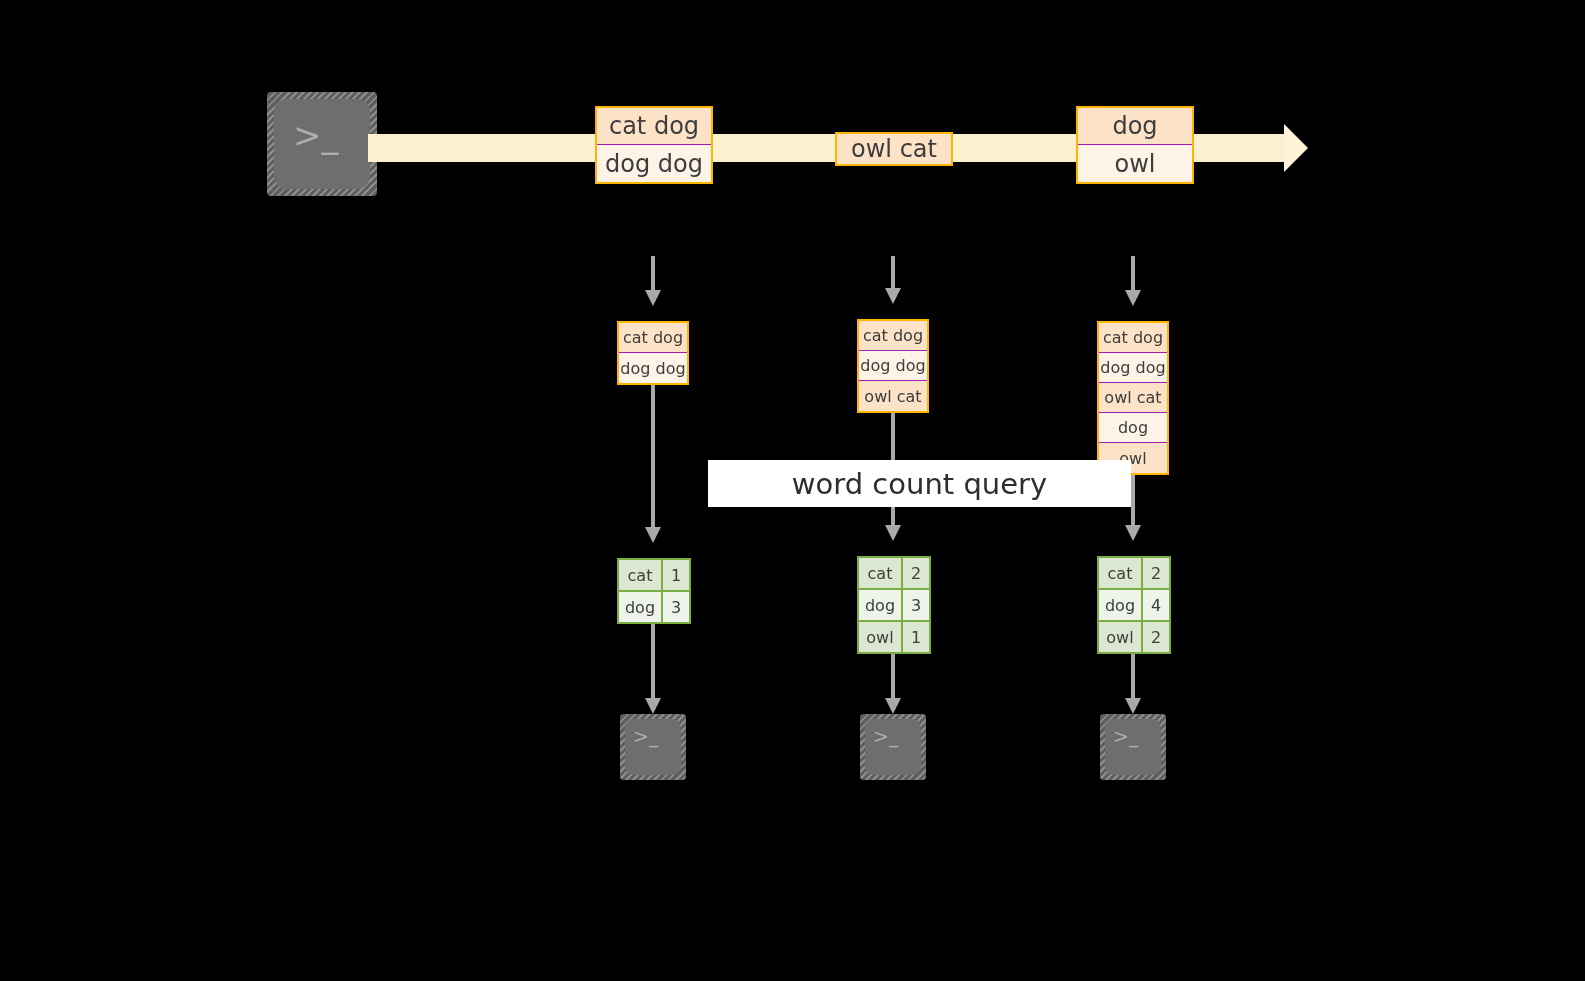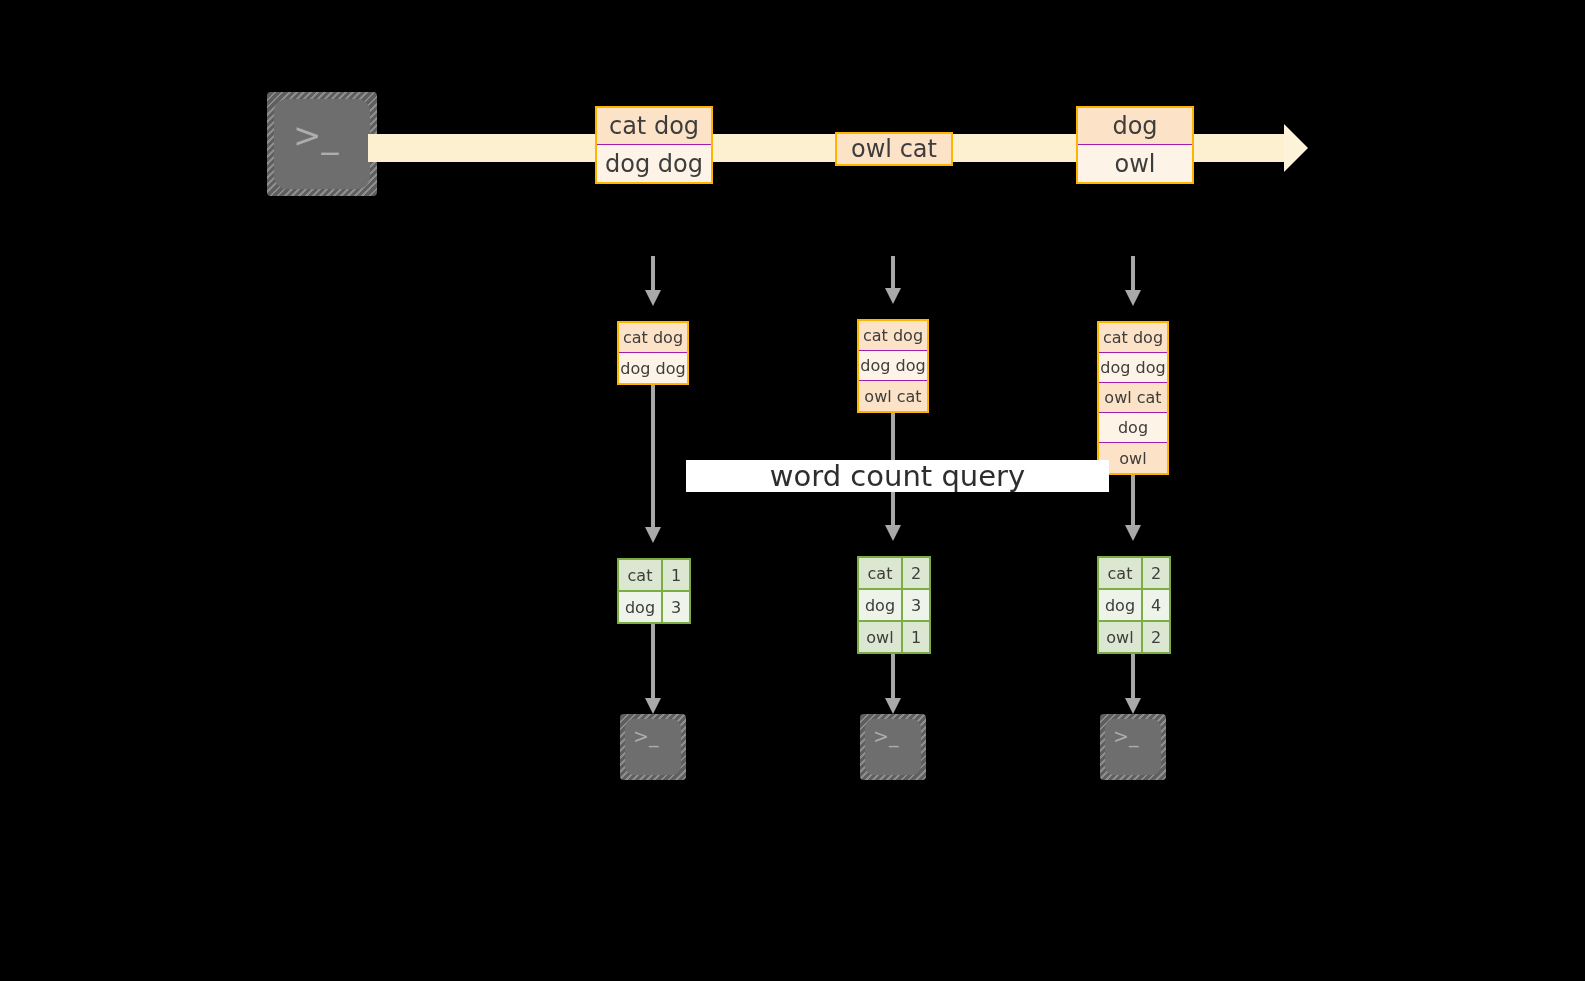--- a/index.html
+++ b/index.html
@@ -269,17 +269,17 @@
   </div>
 
   <div class="conn" style="left:1131px; top:648px; height:52px;"></div>
   <div class="conn-head" style="left:1125px; top:698px;"></div>
 
   <div class="terminal small" style="left:1100px; top:714px; width:66px; height:66px;">
     <div class="body"></div>
     <div class="prompt">&gt;_</div>
   </div>
 
-  <div class="query-band" style="left:686px; top:460px; width:423px; height:32px;">
+  <div class="query-band" style="left:708px; top:460px; width:423px; height:47px;">
     <span>word count query</span>
   </div>
 
 </div>
 
 </body></html>

